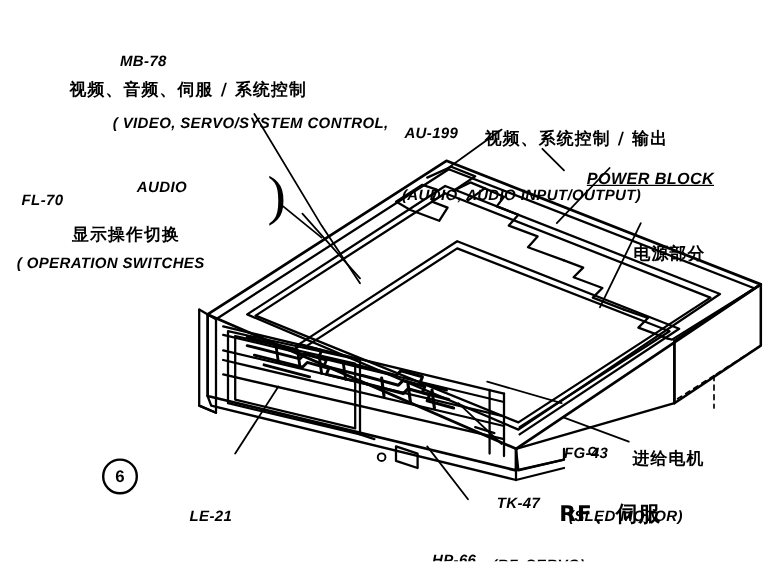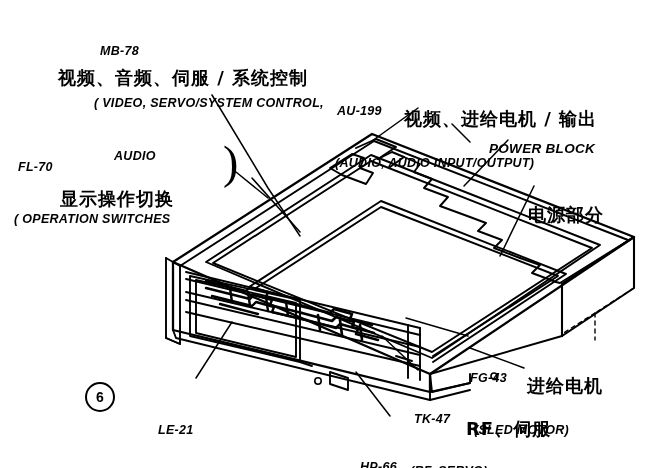--- a/index.html
+++ b/index.html
@@ -25,21 +25,21 @@
   .en{
     font-family:"Liberation Sans", sans-serif;
     font-weight:bold;
     font-style:italic;
     font-size:12.5px;
     letter-spacing:0.3px;
   }
   .cn{
     font-family:"DejaVu Sans", sans-serif;
     font-weight:bold;
-    font-size:18px;
+    font-size:14px;
     letter-spacing:1px;
   }
   .row{display:block;}
   .figure-num{
     position:absolute;
     width:26px;height:26px;
     border:2.5px solid #000;
     border-radius:50%;
     display:flex;align-items:center;justify-content:center;
     font-family:"Liberation Sans", sans-serif;
@@ -171,23 +171,23 @@
     <span class="row en">MB-78</span>
     <span class="row en" style="margin-left:-6px;">( VIDEO, SERVO/SYSTEM CONTROL,</span>
     <span class="row en" style="margin-left:14px;">AUDIO</span>
   </div>
   <div class="callout cn" style="left:58px;top:67px;">视频、音频、伺服 / 系统控制</div>
 
   <div class="callout" style="left:337px;top:66px;">
     <span class="row en">AU-199</span>
     <span class="row en" style="margin-left:-2px;">(AUDIO, AUDIO INPUT/OUTPUT)</span>
   </div>
-  <div class="callout cn" style="left:404px;top:108px;">视频、进给电机 / 输出</div>
-
-  <div class="callout en" style="left:489px;top:141px;font-size:13.5px;">POWER BLOCK</div>
+  <div class="callout cn" style="left:404px;top:108px;">视频、系统控制 / 输出</div>
+
+  <div class="callout en" style="left:489px;top:141px;font-size:13.5px;text-decoration:underline;">POWER BLOCK</div>
   <div class="callout cn" style="left:528px;top:162px;margin-top:42px;">电源部分</div>
 
   <div class="callout" style="left:18px;top:122px;">
     <span class="row en">FL-70</span>
     <span class="row en" style="margin-left:-4px;">( OPERATION SWITCHES</span>
   </div>
   <div class="brace" style="left:223px;top:140px;">)</div>
   <div class="callout cn" style="left:60px;top:188px;">显示操作切换</div>
 
   <div class="callout" style="left:158px;top:385px;">

